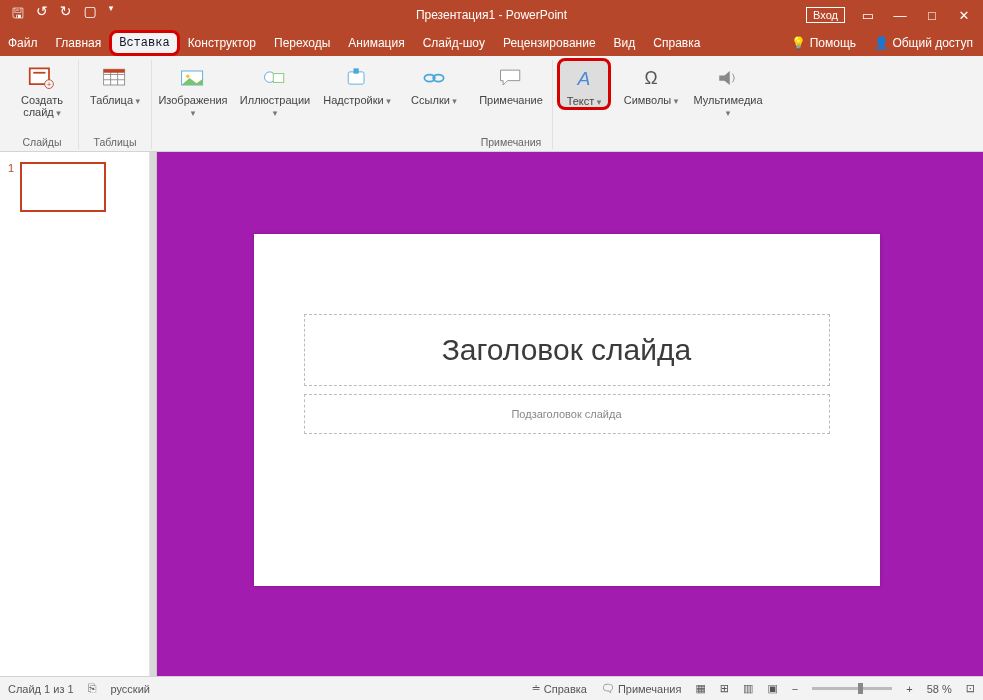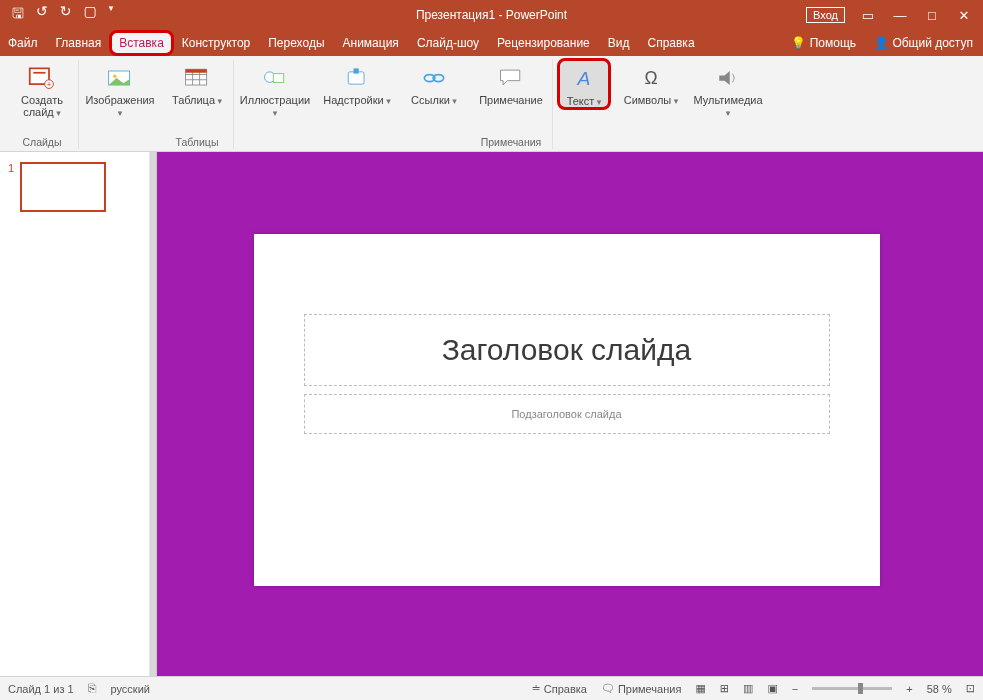--- a/index.html
+++ b/index.html
@@ -10,21 +10,21 @@
   .qat { display: flex; gap: 12px; padding-left: 12px; font-size: 14px; }
   .qat span { color: #fff; cursor: pointer; }
   .title-text { position: absolute; left: 50%; transform: translateX(-50%); font-size: 12px; }
   .title-right { margin-left: auto; display: flex; align-items: center; gap: 14px; padding-right: 10px; }
   .login-btn { font-size: 11px; border: 1px solid #fff; padding: 1px 6px; cursor: pointer; }
   .win-btn { font-size: 13px; width: 18px; text-align: center; cursor: pointer; }
 
   
   .tabs { height: 26px; background: #B7472A; display: flex; align-items: center; padding: 0 0; font-size: 12px; color: #fff; }
   .tab { padding: 4px 8px; margin-right: 2px; cursor: pointer; white-space: nowrap; }
-  .tab.active { background: #F3F3F3; color: #be185d; }
+  .tab.active { background: #F3F3F3; color: #0f172a; font-family: Liberation Mono, monospace; }
   .tab-spacer { flex: 1; }
   .tab-right { display: flex; align-items: center; }
   .tab-icon { font-size: 12px; }
 
   .highlight-red { outline: 3px solid #D60000; border-radius: 6px; outline-offset: -1px; }
 
   
   .ribbon { height: 96px; background: #F3F3F3; border-bottom: 1px solid #d4d4d4; display: flex; padding: 4px 6px 2px 6px; }
   .rgroup { display: flex; flex-direction: column; align-items: center; border-right: 1px solid #e1e1e1; padding: 0 6px; }
   .rgroup:last-of-type { border-right: none; }
@@ -115,53 +115,53 @@
               <circle cx="24" cy="20" r="5" fill="#F3F3F3" stroke="#C4401F"></circle>
               <text x="24" y="23" font-size="8" fill="#C4401F" text-anchor="middle">+</text>
             </svg>
           </div>
         <span class="dd">Создать слайд</span>
       </div>
     </div>
     <div class="glabel">Слайды</div>
   </div>
 
-  <div class="rgroup" style="border-right:none">
-    <div class="icons">
-      <div class="rbtn small">
-        <div class="ico">
-            <svg viewBox="0 0 32 26">
-              <rect x="3" y="5" width="24" height="16" fill="#fff" stroke="#4BA7DB"></rect>
-              <circle cx="10" cy="11" r="2" fill="#F3C23B"></circle>
-              <polyline points="3,21 12,13 20,19 27,14 27,21" fill="#7CC36A" stroke="none"></polyline>
-            </svg>
-          </div>
-        <span class="dd">Изображения</span>
-      </div>
-    </div>
-    <div class="glabel">&nbsp;</div>
-  </div>
-
   <div class="rgroup">
     <div class="icons">
       <div class="rbtn">
         <div class="ico">
             <svg viewBox="0 0 32 26">
               <rect x="3" y="3" width="24" height="18" fill="#fff" stroke="#888"></rect>
               <line x1="3" y1="9" x2="27" y2="9" stroke="#888"></line>
               <line x1="3" y1="15" x2="27" y2="15" stroke="#888"></line>
               <line x1="11" y1="3" x2="11" y2="21" stroke="#888"></line>
               <line x1="19" y1="3" x2="19" y2="21" stroke="#888"></line>
               <rect x="3" y="3" width="24" height="4" fill="#C4401F"></rect>
             </svg>
           </div>
         <span class="dd">Таблица</span>
       </div>
     </div>
     <div class="glabel">Таблицы</div>
+  </div>
+
+  <div class="rgroup" style="border-right:none">
+    <div class="icons">
+      <div class="rbtn small">
+        <div class="ico">
+            <svg viewBox="0 0 32 26">
+              <rect x="3" y="5" width="24" height="16" fill="#fff" stroke="#4BA7DB"></rect>
+              <circle cx="10" cy="11" r="2" fill="#F3C23B"></circle>
+              <polyline points="3,21 12,13 20,19 27,14 27,21" fill="#7CC36A" stroke="none"></polyline>
+            </svg>
+          </div>
+        <span class="dd">Изображения</span>
+      </div>
+    </div>
+    <div class="glabel">&nbsp;</div>
   </div>
 
   <div class="rgroup" style="border-right:none">
     <div class="icons">
       <div class="rbtn small">
         <div class="ico">
             <svg viewBox="0 0 32 26">
               <circle cx="10" cy="12" r="6" fill="#fff" stroke="#4BA7DB"></circle>
               <rect x="14" y="8" width="12" height="10" fill="#fff" stroke="#7CC36A"></rect>
             </svg>

